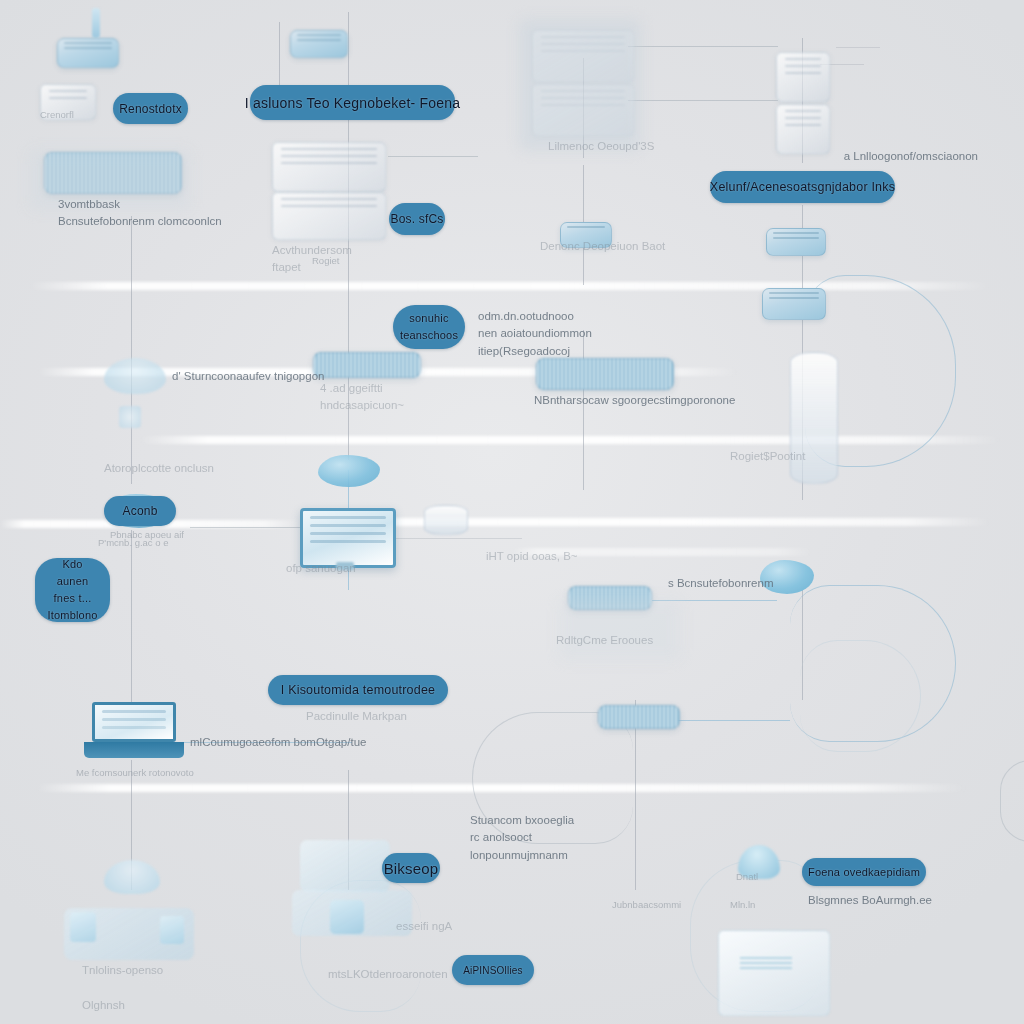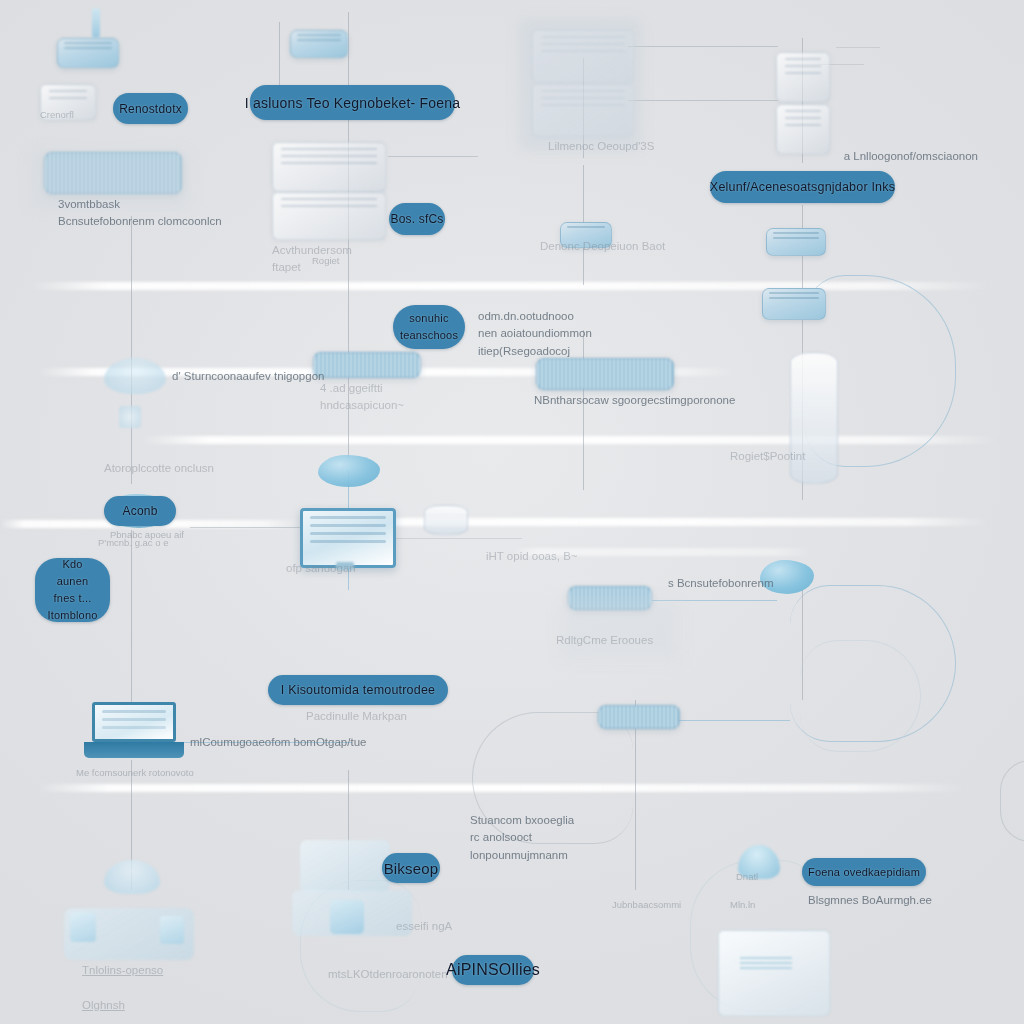--- a/index.html
+++ b/index.html
@@ -297,21 +297,21 @@
 
   <div class="pill block sq" style="left:35px;top:558px;width:75px;height:64px;font-size:11px;">Kdo aunen
 fnes t...
 
 Itomblono</div>
 
   <div class="pill" style="left:268px;top:675px;width:180px;height:30px;font-size:12.5px;">I Kisoutomida temoutrodee</div>
 
   <div class="pill" style="left:382px;top:845px;width:58px;height:30px;font-size:15px;margin-top:8px;">Bikseop</div>
 
-  <div class="pill" style="left:452px;top:955px;width:82px;height:30px;font-size:16px;">AiPINSOllies</div>
+  <div class="pill" style="left:452px;top:955px;width:82px;height:30px;font-size:10px;">AiPINSOllies</div>
 
   <div class="pill" style="left:802px;top:858px;width:124px;height:28px;font-size:11px;">Foena ovedkaepidiam</div>
 
   <div class="cap faint tiny" style="left:40px;top:108px;width:80px;">Crenorfl</div>
 
   <div class="cap" style="left:58px;top:196px;width:240px;">3vomtbbask
 Bcnsutefobonrenm clomcoonlcn</div>
 
   <div class="cap faint" style="left:272px;top:242px;width:160px;">Acvthundersom
 ftapet</div>
@@ -351,21 +351,21 @@
   <div class="cap" style="left:668px;top:575px;width:170px;">s Bcnsutefobonrenm</div>
 
   <div class="cap faint" style="left:556px;top:632px;width:150px;">RdltgCme  Erooues</div>
 
   <div class="cap faint" style="left:306px;top:708px;width:170px;">Pacdinulle Markpan</div>
 
   <div class="cap" style="left:190px;top:734px;width:230px;">mlCoumugoaeofom bomOtgap/tue</div>
 
   <div class="cap faint tiny" style="left:76px;top:766px;width:160px;">Me fcomsounerk rotonovoto</div>
 
-  <div class="cap faint" style="left:82px;top:962px;width:150px;text-decoration:underline;">Tnlolins-openso
+  <div class="cap faint" style="left:82px;top:962px;width:150px;">Tnlolins-openso
 
 Olghnsh</div>
 
   <div class="cap faint" style="left:328px;top:966px;width:180px;">mtsLKOtdenroaronoten</div>
 
   <div class="cap faint" style="left:396px;top:918px;width:110px;">esseifi ngA</div>
 
   <div class="cap" style="left:470px;top:812px;width:200px;">Stuancom bxooeglia
 rc anolsooct
 lonpounmujmnanm</div>

